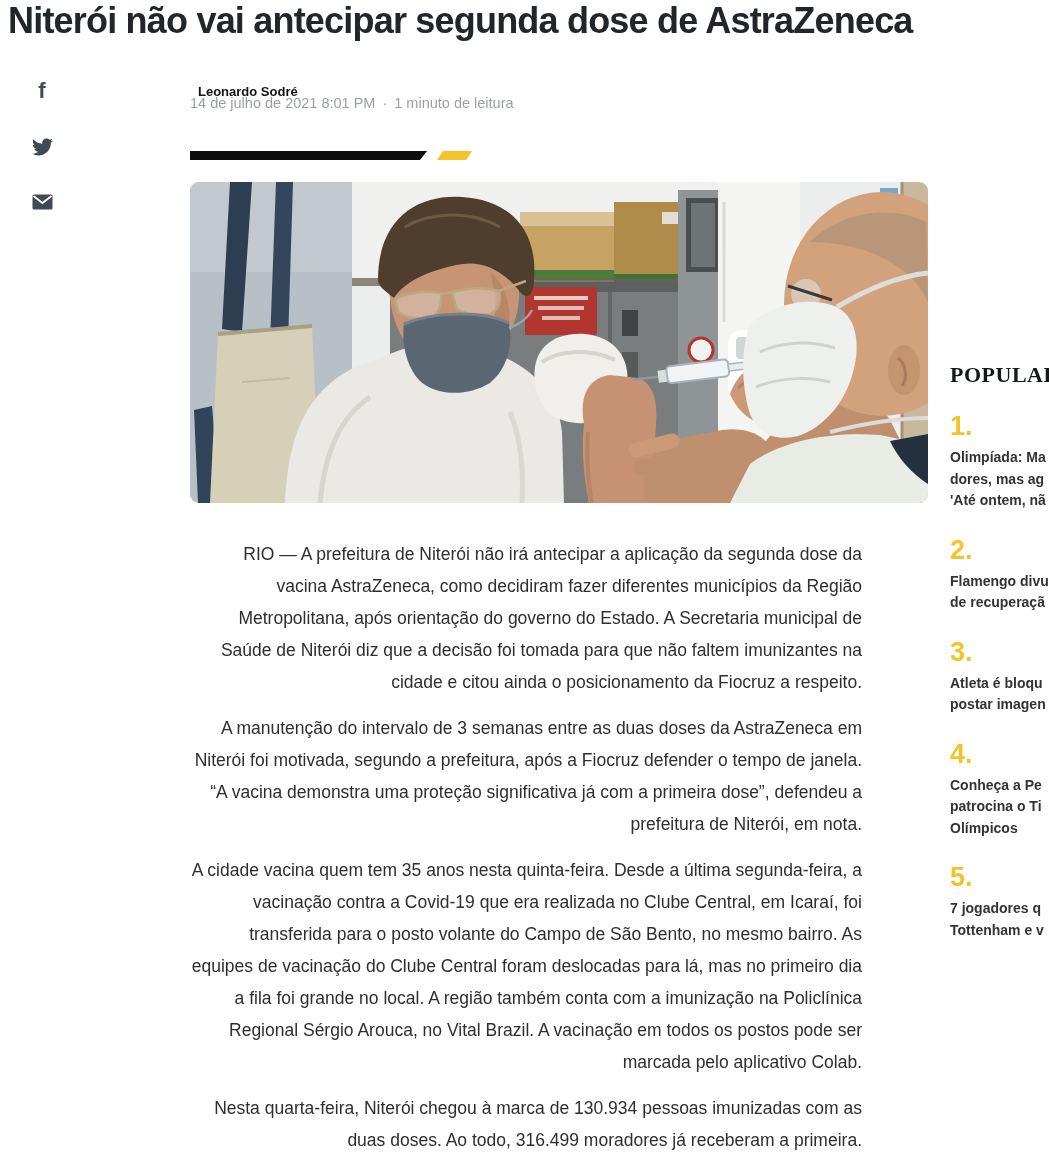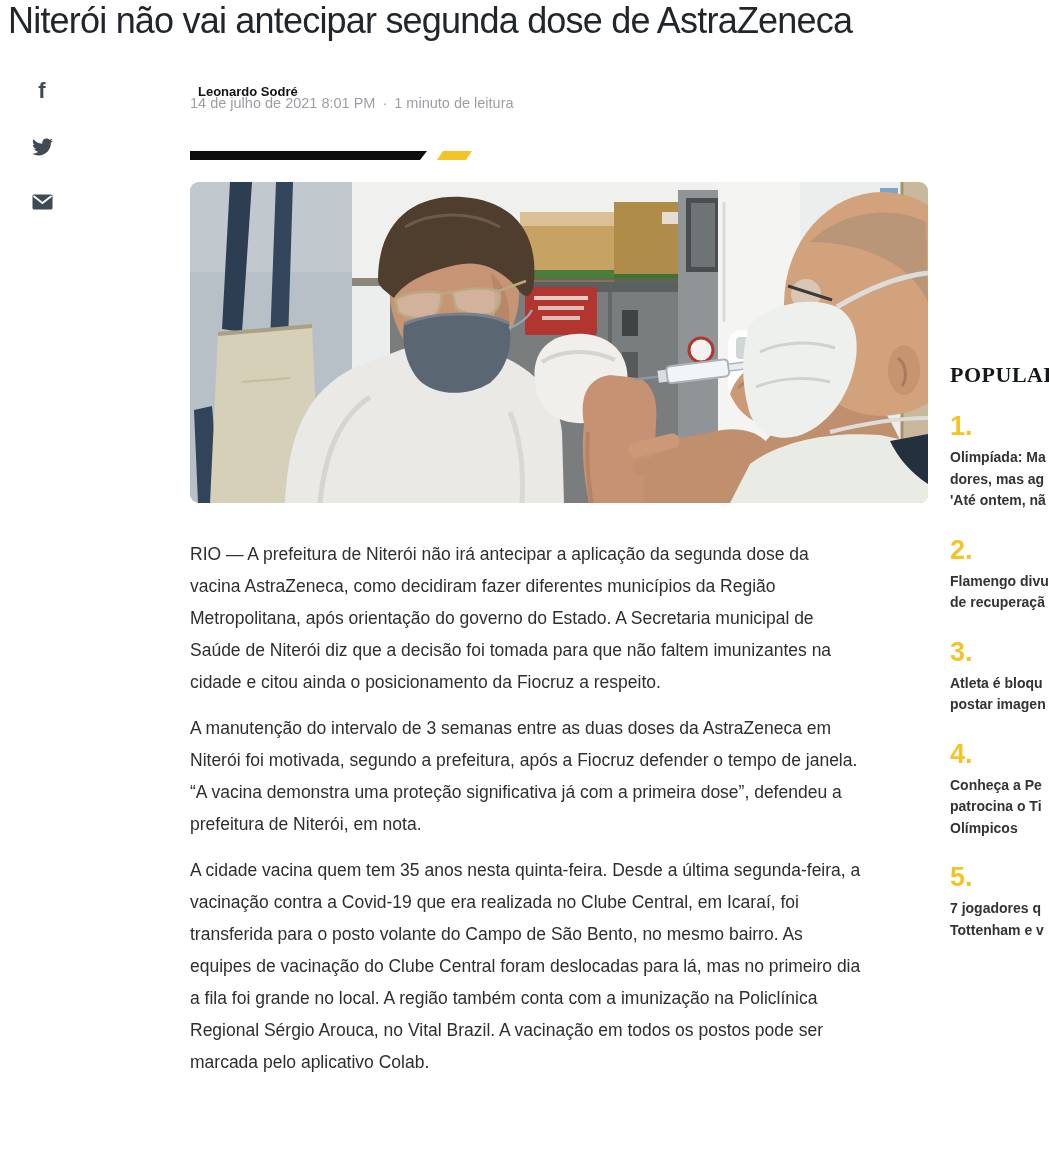--- a/index.html
+++ b/index.html
@@ -3,42 +3,42 @@
 <meta charset="utf-8">
 <style>
   html,body{margin:0;padding:0;}
   body{
     width:1049px;height:1168px;overflow:hidden;position:relative;
     background:#ffffff;font-family:"Liberation Sans",sans-serif;
   }
   
   .headline{
     position:absolute;left:8px;top:0px;margin:0;white-space:nowrap;
-    font-size:36px;font-weight:normal;letter-spacing:-0.8px;color:#21262b;
+    font-size:36px;font-weight:bold;letter-spacing:-0.8px;color:#21262b;
   }
   
   .share-rail{position:absolute;left:30px;top:82px;display:flex;flex-direction:column;gap:36px;width:24px;align-items:center;}
   .share-btn{display:block;width:22px;height:20px;color:#3e4a54;text-align:center;cursor:pointer;text-decoration:none;}
   .fb-glyph{font-size:22px;font-weight:bold;line-height:18px;color:#3e4a54;}
   
   .author{position:absolute;left:190px;top:84px;font-size:13px;font-weight:bold;color:#121212;margin-left:8px;}
   .meta{position:absolute;left:190px;top:95px;font-size:14.5px;color:#9b9fa3;}
   .meta .dot{margin:0 7px;color:#9b9fa3;}
   
   .bars{position:absolute;left:190px;top:151px;height:9px;width:300px;}
   .bar-black{position:absolute;left:0;top:0;width:237px;height:9px;background:#0d0d0d;
     clip-path:polygon(0 0,100% 0,calc(100% - 7px) 100%,0 100%);}
   .bar-yellow{position:absolute;left:250px;top:0;width:29px;height:9px;background:#f2c428;transform:skewX(-33deg);}
   
   .photo{position:absolute;left:190px;top:182px;width:738px;height:321px;margin:0;
     border-radius:9px;overflow:hidden;background:#e9ebeb;}
   .photo svg{display:block;}
   
   .article-body{position:absolute;left:190px;top:538px;width:672px;}
-  .para{margin:0 0 14px 0;font-size:17.5px;line-height:32px;color:#2e2e2e;}
+  .para{margin:0 0 14px 0;font-size:17.5px;line-height:32px;color:#2e2e2e;text-align:right;}
   
   .popular{position:absolute;left:950px;top:362px;width:240px;}
   .pop-heading{margin:0;font-family:"Liberation Serif",serif;font-size:22px;font-weight:bold;
     color:#15181b;letter-spacing:0.5px;}
   .pop-list{list-style:none;margin:0;padding:0;}
   .pop-item{margin-top:24px;}
   .pop-num{font-size:27px;font-weight:bold;line-height:28px;color:#f2c428;}
   .pop-title{margin-top:7px;cursor:pointer;}
   .pop-line{font-size:14px;font-weight:bold;color:#333333;line-height:21.5px;white-space:nowrap;}
 </style>
@@ -189,20 +189,21 @@
 
     <path d="M540,321 L560,282 C590,259 640,249 690,253 L738,263 L738,321 Z" fill="#e9ebe5"></path>
     <path d="M700,259 L738,252 L738,302 C721,291 708,276 700,259 Z" fill="#24303e"></path>
   </svg>
 </figure>
 
 <div class="article-body">
     <p class="para">RIO — A prefeitura de Niterói não irá antecipar a aplicação da segunda dose da vacina AstraZeneca, como decidiram fazer diferentes municípios da Região Metropolitana, após orientação do governo do Estado. A Secretaria municipal de Saúde de Niterói diz que a decisão foi tomada para que não faltem imunizantes na cidade e citou ainda o posicionamento da Fiocruz a respeito.</p>
     <p class="para">A manutenção do intervalo de 3 semanas entre as duas doses da AstraZeneca em Niterói foi motivada, segundo a prefeitura, após a Fiocruz defender o tempo de janela. “A vacina demonstra uma proteção significativa já com a primeira dose”, defendeu a prefeitura de Niterói, em nota.</p>
     <p class="para">A cidade vacina quem tem 35 anos nesta quinta-feira. Desde a última segunda-feira, a vacinação contra a Covid-19 que era realizada no Clube Central, em Icaraí, foi transferida para o posto volante do Campo de São Bento, no mesmo bairro. As equipes de vacinação do Clube Central foram deslocadas para lá, mas no primeiro dia a fila foi grande no local. A região também conta com a imunização na Policlínica Regional Sérgio Arouca, no Vital Brazil. A vacinação em todos os postos pode ser marcada pelo aplicativo Colab.</p>
+    <p class="para">Nesta quarta-feira, Niterói chegou à marca de 130.934 pessoas imunizadas com as duas doses. Ao todo, 316.499 moradores já receberam a primeira.</p>
   </div>
 
 <aside class="popular">
   <h2 class="pop-heading">POPULAR</h2>
   <ol class="pop-list">
       <li class="pop-item">
         <div class="pop-num">1.</div>
         <div class="pop-title">
           <div class="pop-line">Olimpíada: Ma</div>
           <div class="pop-line">dores, mas ag</div>

